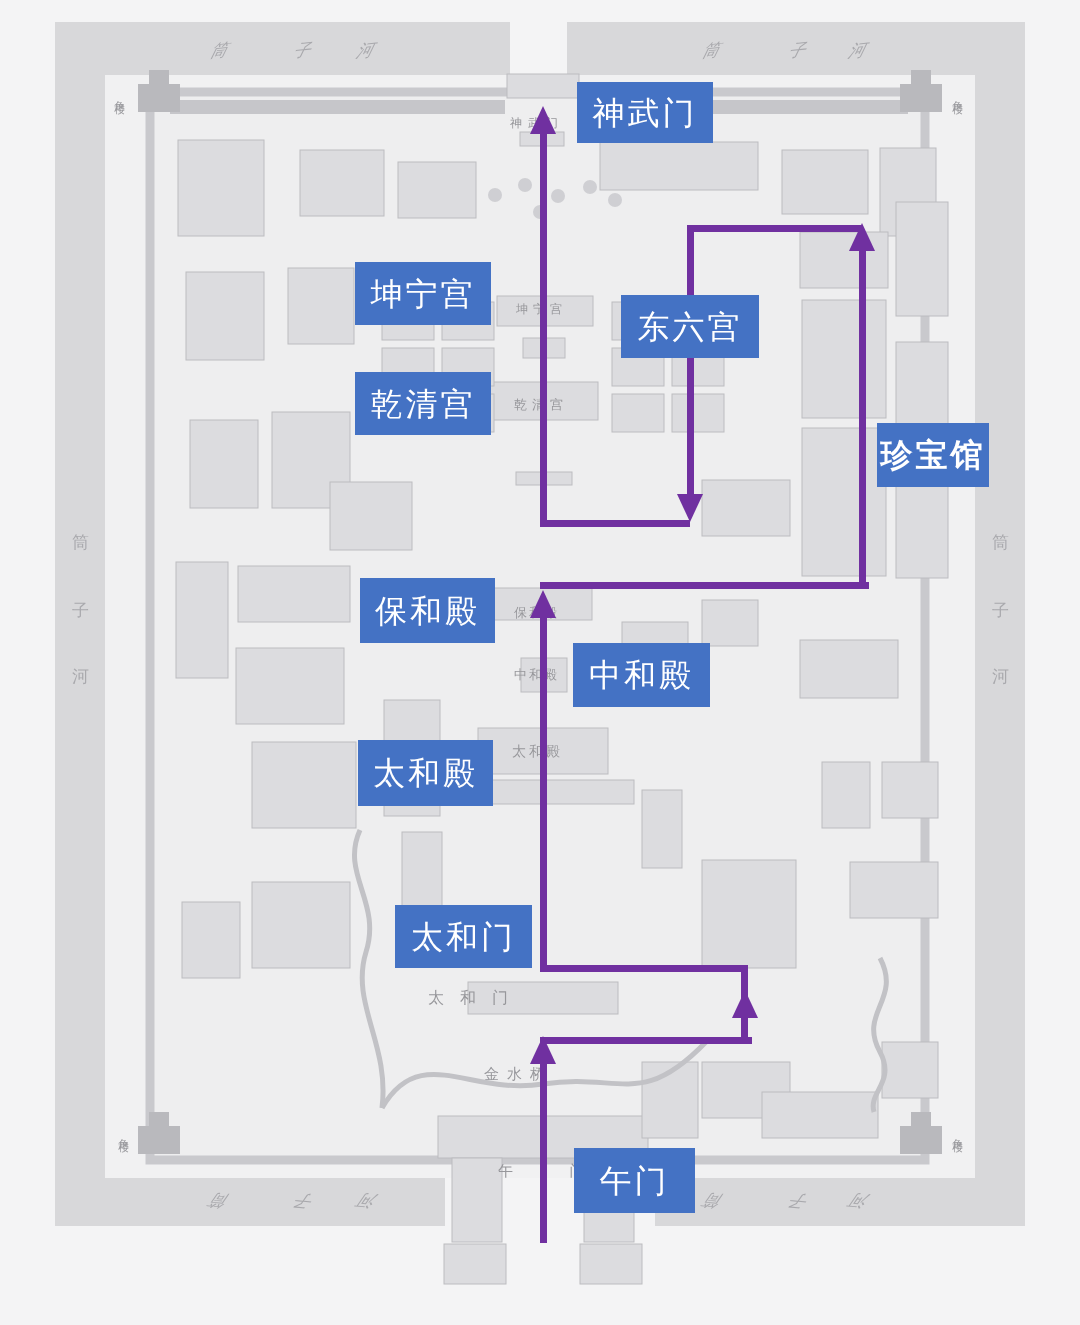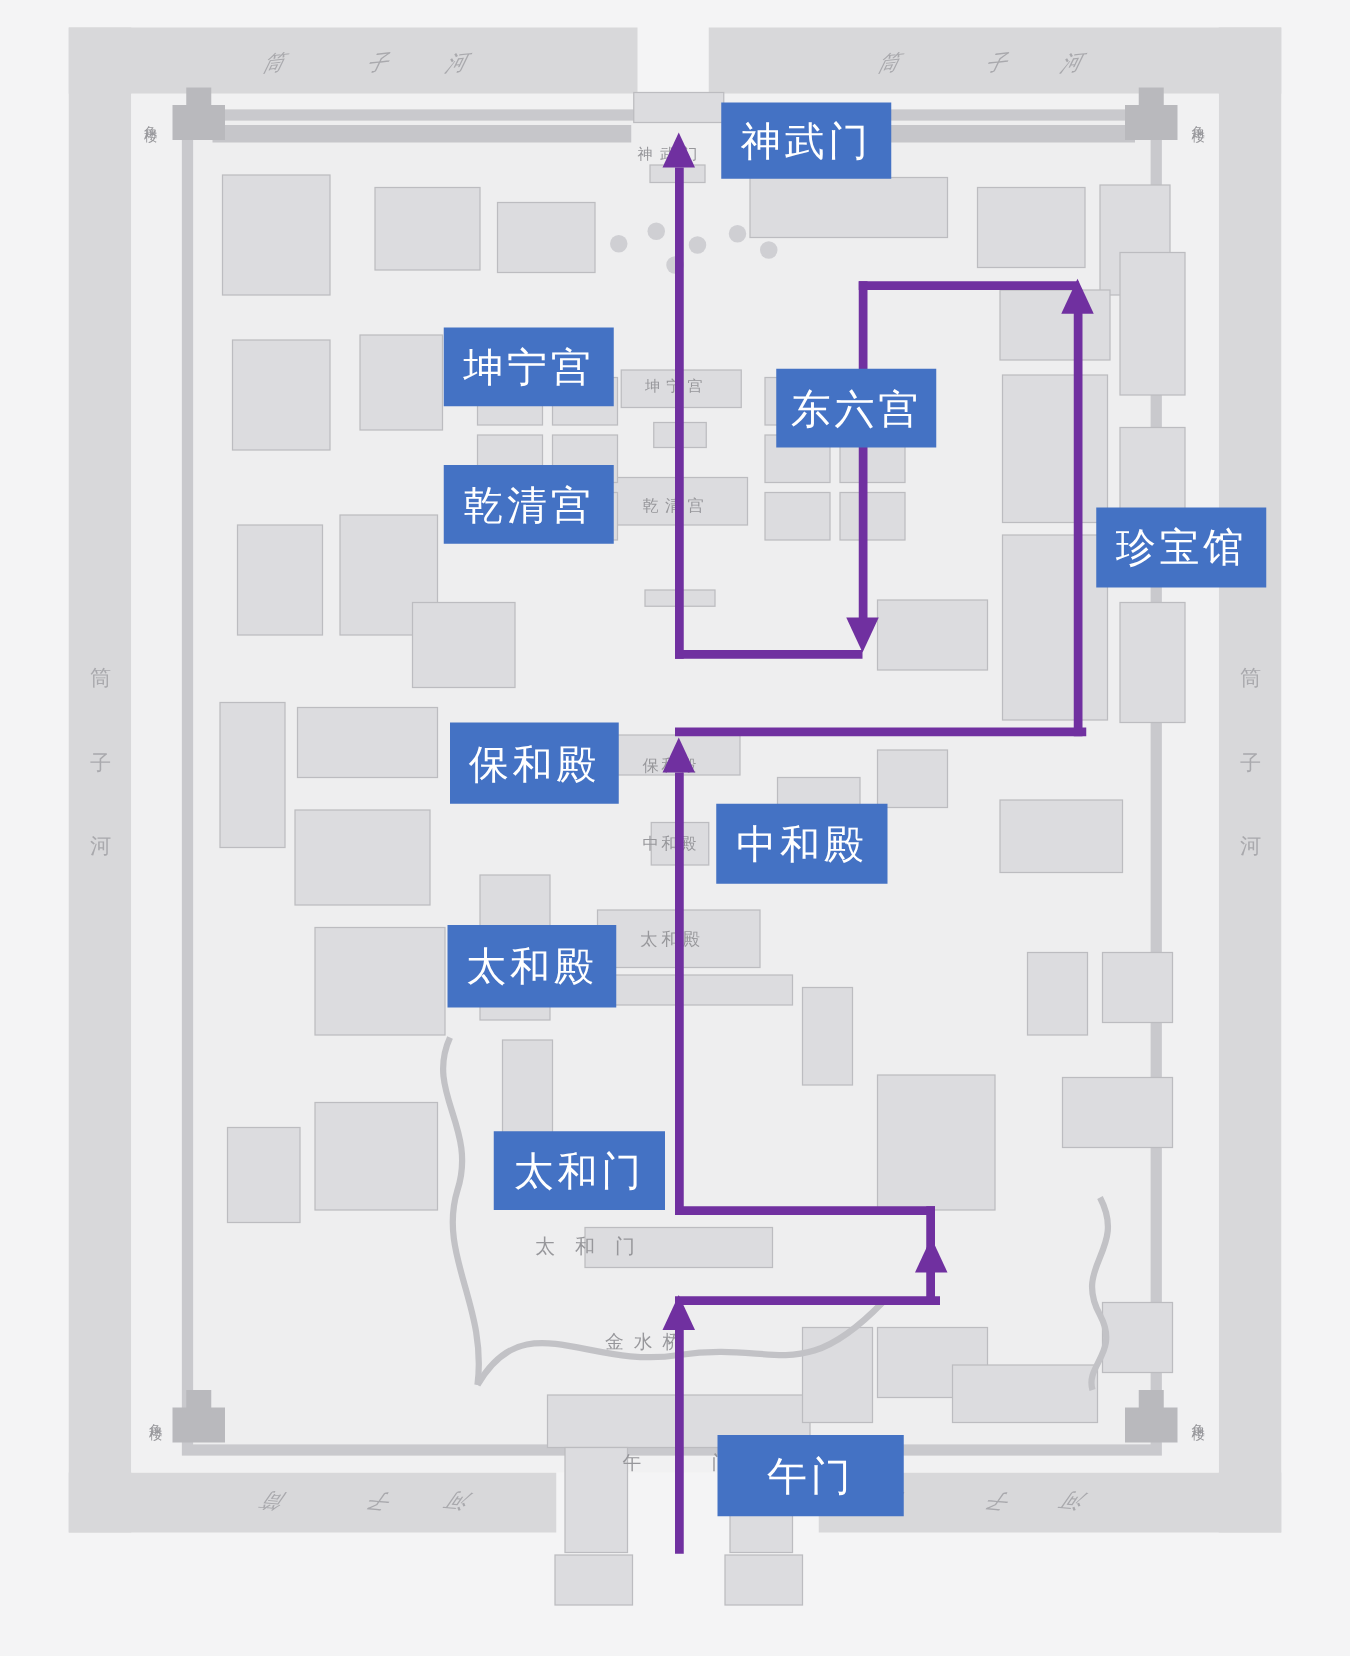--- a/index.html
+++ b/index.html
@@ -209,21 +209,21 @@
   <div class="rt" style="left:687px;top:225px;width:176px;height:7px;"></div>
   <div class="rt" style="left:687px;top:225px;width:7px;height:270px;"></div>
   <div class="arr down" style="left:677px;top:494px;"></div>
   <div class="rt" style="left:540px;top:520px;width:150px;height:7px;"></div>
   <div class="rt" style="left:540px;top:134px;width:7px;height:393px;"></div>
   <div class="arr up" style="left:530px;top:106px;"></div>
 
   <div class="plabel" style="left:577px;top:82px;width:136px;height:61px;">神武门</div>
   <div class="plabel" style="left:355px;top:262px;width:136px;height:63px;">坤宁宫</div>
   <div class="plabel" style="left:355px;top:372px;width:136px;height:63px;">乾清宫</div>
-  <div class="plabel" style="left:621px;top:295px;width:128px;height:63px;">东六宫</div>
-  <div class="plabel" style="left:877px;top:406px;width:136px;height:64px;">珍宝馆</div>
+  <div class="plabel" style="left:621px;top:295px;width:138px;height:63px;">东六宫</div>
+  <div class="plabel" style="left:877px;top:423px;width:112px;height:64px;font-weight:bold;">珍宝馆</div>
   <div class="plabel" style="left:360px;top:578px;width:135px;height:65px;">保和殿</div>
   <div class="plabel" style="left:573px;top:643px;width:137px;height:64px;">中和殿</div>
   <div class="plabel" style="left:358px;top:740px;width:135px;height:66px;">太和殿</div>
   <div class="plabel" style="left:395px;top:905px;width:137px;height:63px;">太和门</div>
-  <div class="plabel" style="left:574px;top:1148px;width:149px;height:65px;">午门</div>
+  <div class="plabel" style="left:574px;top:1148px;width:121px;height:65px;">午门</div>
 
 </div>
 
 </body></html>

